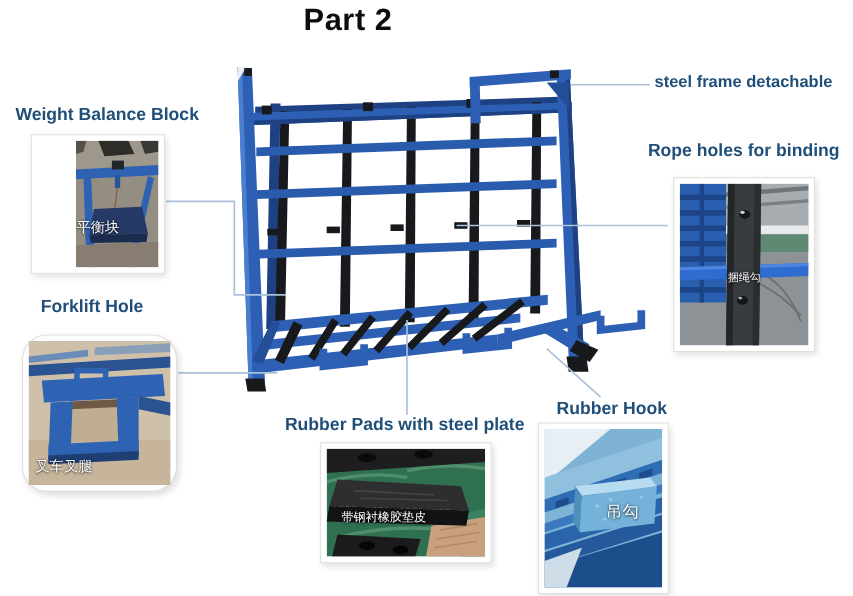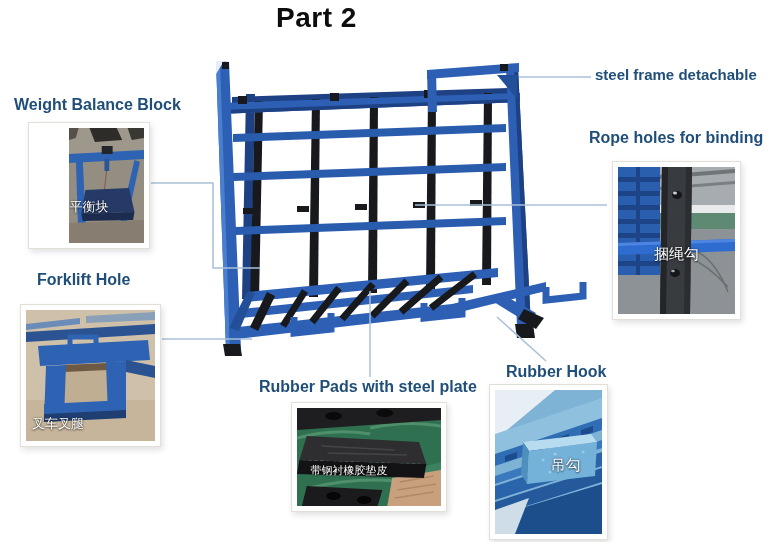--- a/index.html
+++ b/index.html
@@ -145,21 +145,21 @@
       <line x1="55" y1="43" x2="52" y2="62" stroke="#8a5a40" stroke-width="1.5"></line>
       <polygon points="10,30 20,30 26,115 14,115" fill="#2e63b4"></polygon>
       <polygon points="96,32 104,34 78,115 68,115" fill="#2e63b4"></polygon>
       <polygon points="0,95 110,92 110,115 0,115" fill="#877d70"></polygon>
       <polygon points="24,62 88,60 96,84 18,86" fill="#253a66"></polygon>
       <polygon points="18,86 96,84 94,92 20,93" fill="#1b2c4e"></polygon>
     </svg>
     <div class="cap" style="left:50%;top:60%;transform:translateX(-50%);font-size:13px;">平衡块</div>
   </div>
 
-  <div class="photo" style="left:20px;top:304px;width:141px;height:143px;">
+  <div class="photo" style="left:20px;top:304px;width:141px;height:143px;border-radius:23px;">
     <svg class="scene" viewBox="0 0 129 131" preserveAspectRatio="none">
       <rect width="129" height="131" fill="#cfc1a9"></rect>
       <rect y="90" width="129" height="41" fill="#c6b59b"></rect>
       <polygon points="0,14 54,8 54,14 0,20" fill="#6b8cb8"></polygon>
       <polygon points="60,6 129,2 129,10 60,13" fill="#8aa0b8"></polygon>
       <polygon points="0,22 129,14 129,24 0,32" fill="#2b5392"></polygon>
       <path d="M44,36 v-9 h26 v9" fill="none" stroke="#2e63b4" stroke-width="5"></path>
       <polygon points="12,36 122,30 124,50 14,56" fill="#2e63b4"></polygon>
       <polygon points="100,50 129,56 129,68 100,62" fill="#2b5392"></polygon>
       <polygon points="38,55 82,53 84,94 36,97" fill="#bfae92"></polygon>
@@ -196,21 +196,21 @@
       <polygon points="0,76 117,72 117,84 0,88" fill="#2f6cd0"></polygon>
       <polygon points="0,76 117,72 117,75 0,79" fill="#4e85e0"></polygon>
       <polygon points="44,0 74,0 72,147 42,147" fill="#383b40"></polygon>
       <polygon points="44,0 50,0 48,147 42,147" fill="#232528"></polygon>
       <polygon points="68,0 74,0 72,147 66,147" fill="#2b2d31"></polygon>
       <ellipse cx="59" cy="28" rx="5" ry="4" fill="#15161a"></ellipse>
       <ellipse cx="57" cy="26" rx="2" ry="1.5" fill="#cfd2d6"></ellipse>
       <ellipse cx="57" cy="106" rx="5" ry="4" fill="#15161a"></ellipse>
       <ellipse cx="55" cy="104" rx="1.8" ry="1.2" fill="#a9adb2"></ellipse>
     </svg>
-    <div class="cap" style="left:50%;top:53%;transform:translateX(-50%);font-size:15px;">捆绳勾</div>
+    <div class="cap" style="left:50%;top:53%;transform:translateX(-50%);font-size:10px;">捆绳勾</div>
   </div>
 
   <div class="photo" style="left:291px;top:402px;width:156px;height:110px;">
     <svg class="scene" viewBox="0 0 118 98" preserveAspectRatio="none">
       <rect width="118" height="98" fill="#2f7050"></rect>
       <path d="M0,30 q30,-10 60,-4 M10,80 q40,-12 80,-6 M60,20 q30,-8 58,-2" stroke="#4f8f6b" stroke-width="3" fill="none"></path>
       <polygon points="0,0 30,0 18,14 0,18" fill="#bcd6c6" opacity="0.7"></polygon>
       <polygon points="100,60 118,54 118,98 100,98" fill="#3c8260"></polygon>
       <polygon points="0,0 118,0 118,12 0,22" fill="#1e1e20"></polygon>
       <ellipse cx="30" cy="8" rx="7" ry="4" fill="#0a0a0b"></ellipse>

